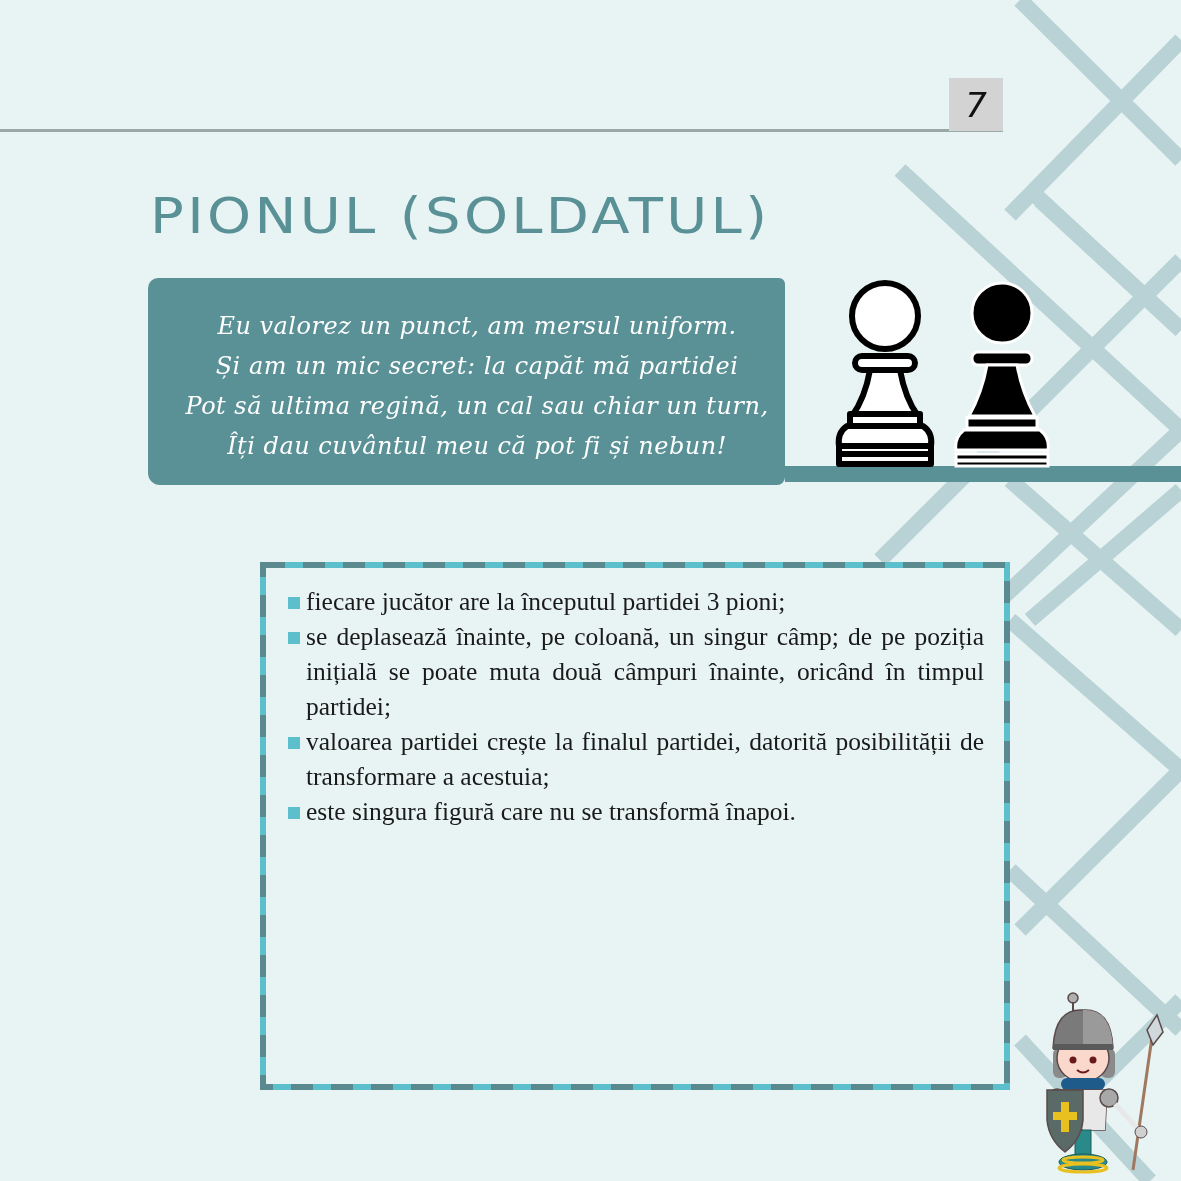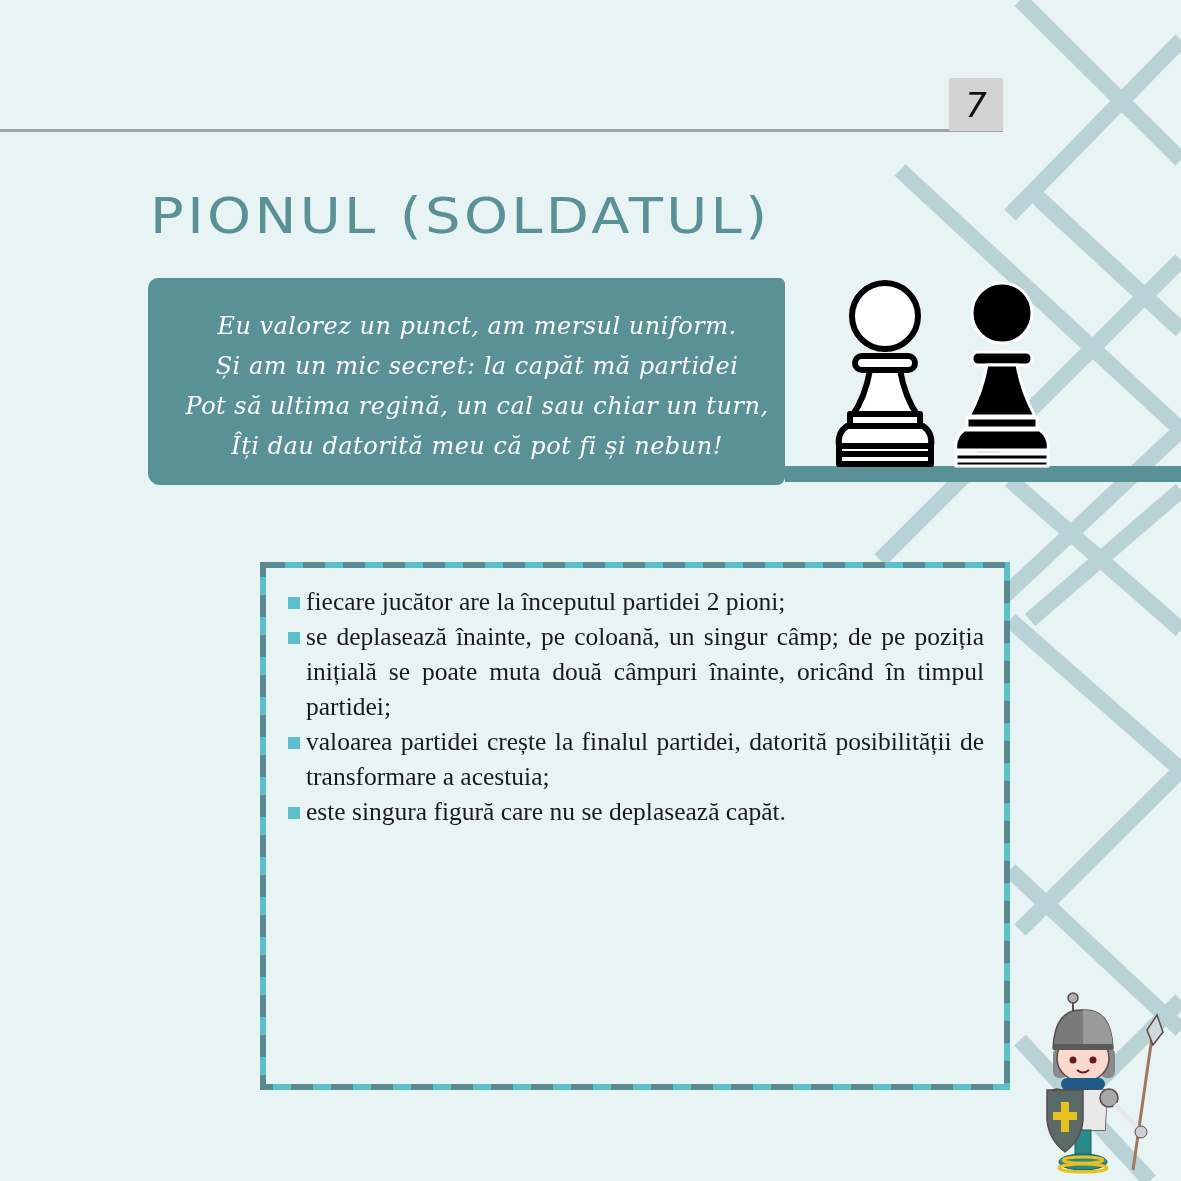--- a/index.html
+++ b/index.html
@@ -79,21 +79,21 @@
 <div class="header-rule"></div>
 <div class="page-num">7</div>
 
 <h1 class="title">PIONUL (SOLDATUL)</h1>
 
 <div class="poem-box"></div>
 <div class="poem">
   <div>Eu valorez un punct, am mersul uniform.</div>
   <div>Și am un mic secret: la capăt mă partidei</div>
   <div>Pot să ultima regină, un cal sau chiar un turn,</div>
-  <div>Îți dau datorită meu că pot fi și nebun!</div>
+  <div>Îți dau cuvântul meu că pot fi și nebun!</div>
 </div>
 
 <div class="shelf"></div>
 
 <svg class="pawn" style="left:833px; top:278px;" width="104" height="190" viewBox="0 0 104 190">
   <g fill="#ffffff" stroke="#000" stroke-width="6" stroke-linejoin="round">
     <circle cx="52" cy="38" r="33"></circle>
     <rect x="22" y="78" width="60" height="14" rx="7"></rect>
     <path d="M37 92 L67 92 Q72 120 85 138 L19 138 Q32 120 37 92 Z"></path>
     <rect x="17" y="136" width="70" height="12"></rect>
@@ -114,25 +114,25 @@
     <rect x="4" y="183" width="92" height="5"></rect>
   </g>
 </svg>
 
 <div class="rules-box">
   <svg class="rules-border" width="750" height="528" viewBox="0 0 750 528">
     <rect x="3" y="3" width="744" height="522" fill="#e8f4f3" stroke="#5bc0cc" stroke-width="6"></rect>
     <rect x="3" y="3" width="744" height="522" fill="none" stroke="#5a8a90" stroke-width="6" stroke-dasharray="22 18"></rect>
   </svg>
   <ul class="rules-list">
-    <li><span class="bullet"></span><span>fiecare jucător are la începutul partidei 2 pioni;</span></li>
+    <li><span class="bullet"></span><span>fiecare jucător are la începutul partidei 3 pioni;</span></li>
     <li><span class="bullet"></span><span>se deplasează înainte, pe coloană, un singur câmp; de pe poziția inițială se poate muta două câmpuri înainte, oricând în timpul partidei;</span></li>
     <li><span class="bullet"></span></li>
     <li><span class="bullet"></span><span>valoarea partidei crește la finalul partidei, datorită posibilității de transformare a acestuia;</span></li>
-    <li><span class="bullet"></span><span>este singura figură care nu se deplasează capăt.</span></li>
+    <li><span class="bullet"></span><span>este singura figură care nu se transformă înapoi.</span></li>
   </ul>
 </div>
 
 <svg class="mascot" width="130" height="185" viewBox="0 0 130 185">
 
   <line x1="108" y1="40" x2="88" y2="180" stroke="#a07860" stroke-width="3"></line>
   <polygon points="112,25 118,42 108,55 102,40" fill="#d0d8dc" stroke="#5a4a4a" stroke-width="1.5"></polygon>
 
   <circle cx="28" cy="8" r="5" fill="#b0b0b0" stroke="#5a4a4a" stroke-width="1.5"></circle>
   <line x1="28" y1="12" x2="28" y2="22" stroke="#5a4a4a" stroke-width="2"></line>

